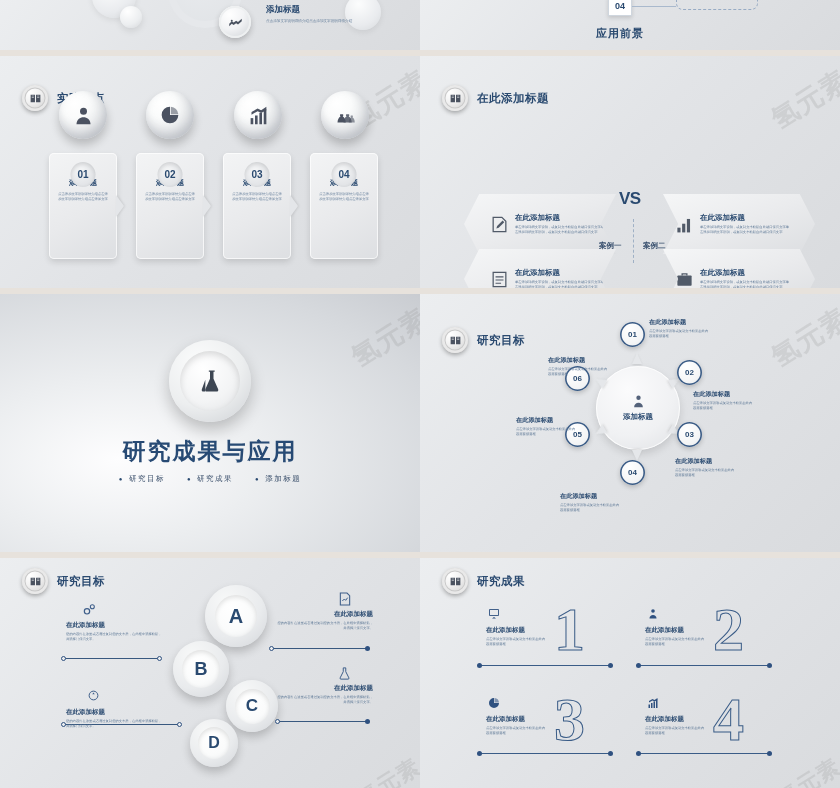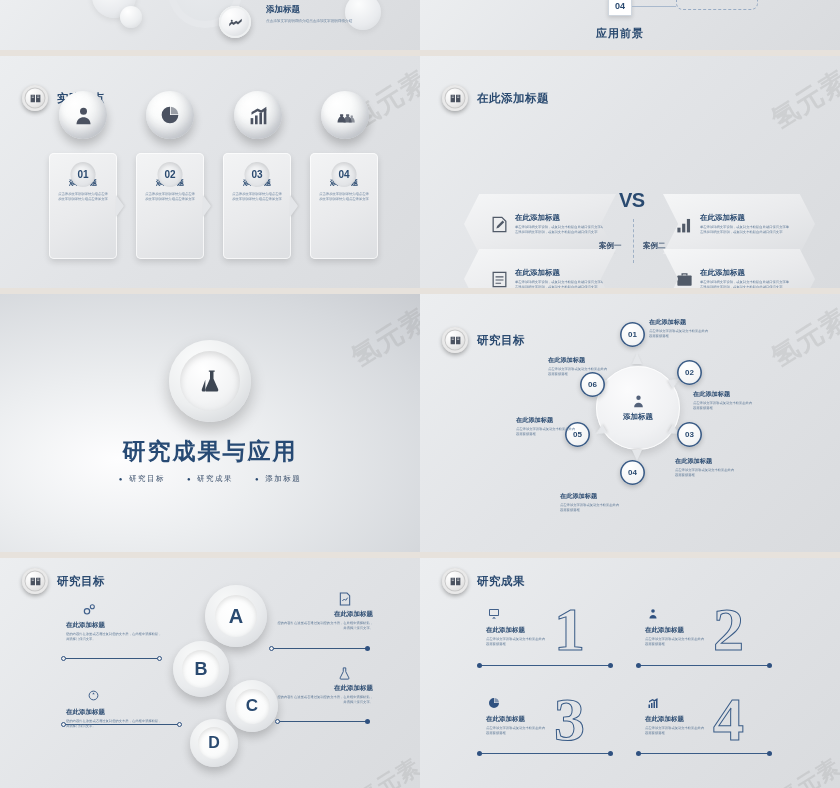--- a/index.html
+++ b/index.html
@@ -115,21 +115,21 @@
     position:absolute; width:152px;height:60px;
     background:linear-gradient(160deg,#f5f6f7 0%,#eaebed 50%,#dcdee1 100%);
     box-shadow:0 3px 6px rgba(0,0,0,.15);
     display:flex; align-items:center; gap:6px;
     padding:6px 12px 6px 26px;
   }
   .hexcard.l{ clip-path:polygon(10% 0,100% 0,90% 50%,100% 100%,10% 100%,0 50%); }
   .hexcard.r{ clip-path:polygon(0 0,90% 0,100% 50%,90% 100%,0 100%,10% 50%); padding:6px 26px 6px 12px;}
   .hexcard svg{ width:19px;height:19px;fill:#515a68;flex:none;}
   .hexcard .tx h4{font-size:7.5px;color:#2a4a70;font-weight:700;margin-bottom:2px;}
-  .vs{ position:absolute;font-size:20px;font-weight:700;color:#2a4a70;letter-spacing:-.5px;}
+  .vs{ position:absolute;font-size:17px;font-weight:700;color:#2a4a70;letter-spacing:-.5px;}
   .caselbl{position:absolute;font-size:7.5px;font-weight:700;color:#39506e;}
   .vdash{position:absolute;width:0;border-left:1px dashed #9fb0c5;}
 
   
   #s5 { left:0; top:294px; width:420px; height:258px;
         background:radial-gradient(ellipse at 28% 64%, #fdfdfe 0%, #eceef0 34%, #d6d9dd 78%, #c9ccd1 100%); }
   .bigring{
     position:absolute; left:50%; top:46px; transform:translateX(-50%);
     width:82px;height:82px;border-radius:50%;
     background:radial-gradient(circle at 36% 28%,#fbfcfc,#eceeef 55%,#cdd0d4);
@@ -427,21 +427,21 @@
       <div class="spoke" style="left:62px;top:110px;transform:rotate(180deg);"></div>
       <div class="spoke" style="left:25px;top:86px;transform:rotate(240deg);"></div>
       <div class="spoke" style="left:25px;top:36px;transform:rotate(300deg);"></div>
     </div>
 
     <div class="node" style="left:200px;top:28px;">01</div>
     <div class="node" style="left:257px;top:66px;">02</div>
     <div class="node" style="left:257px;top:128px;">03</div>
     <div class="node" style="left:200px;top:166px;">04</div>
     <div class="node" style="left:145px;top:128px;">05</div>
-    <div class="node" style="left:145px;top:78px;margin-left:15px;">06</div>
+    <div class="node" style="left:145px;top:72px;">06</div>
 
     <div class="nlabel" style="left:229px;top:24px;">
       <h5>在此添加标题</h5>
       <div class="body-min">点击添加文字说明或复制文本粘贴自此内容需要据要框</div>
     </div>
     <div class="nlabel" style="left:273px;top:96px;">
       <h5>在此添加标题</h5>
       <div class="body-min">点击添加文字说明或复制文本粘贴自此内容需要据要框</div>
     </div>
     <div class="nlabel" style="left:255px;top:163px;">

